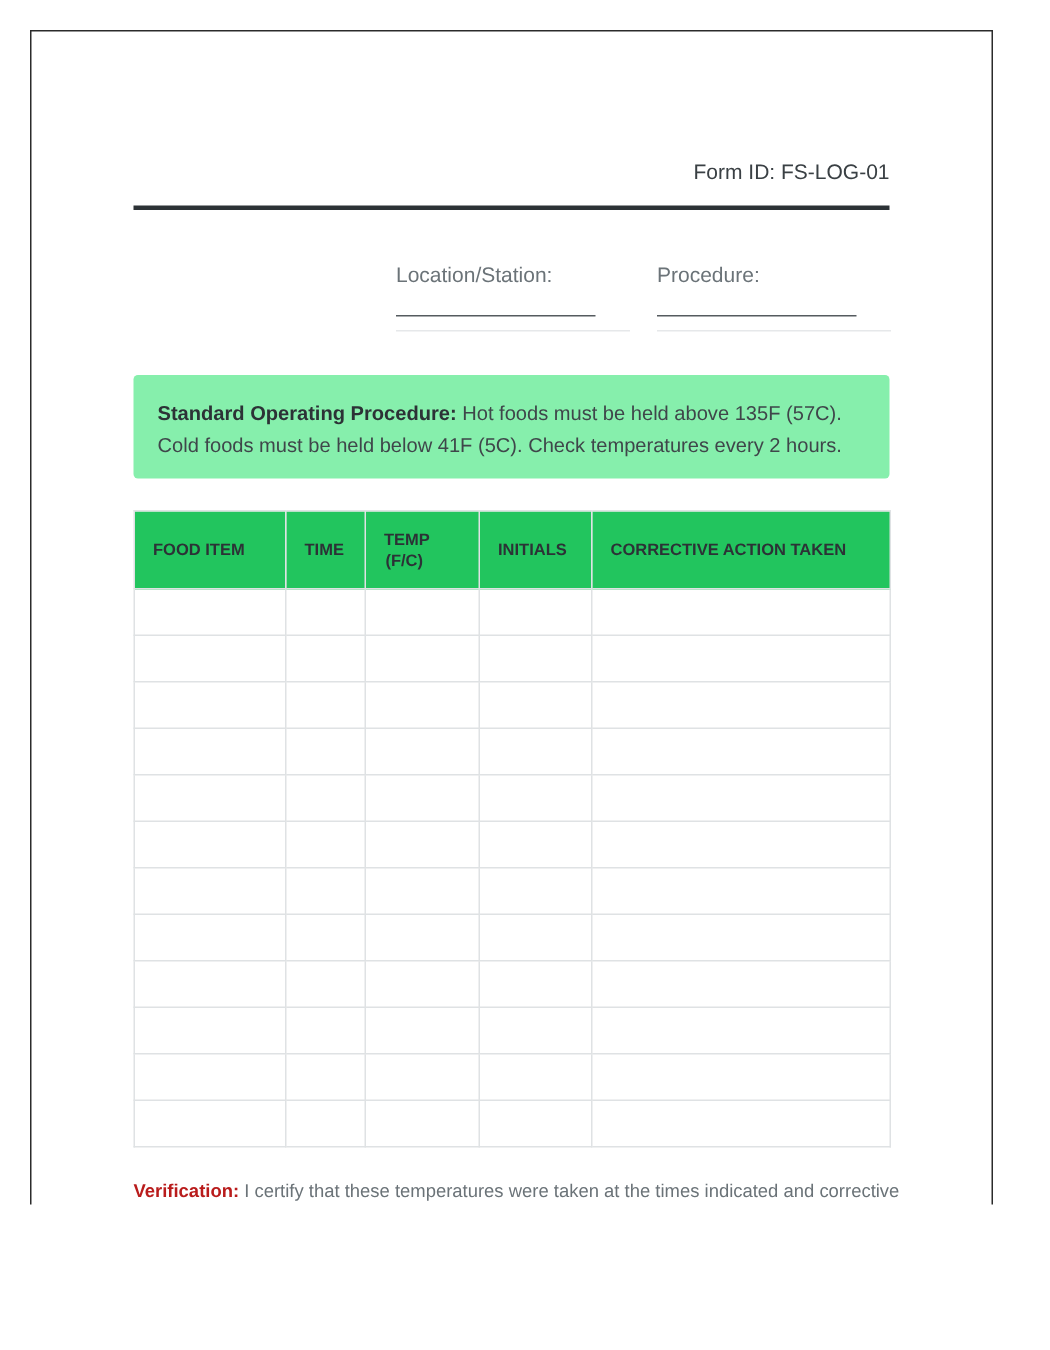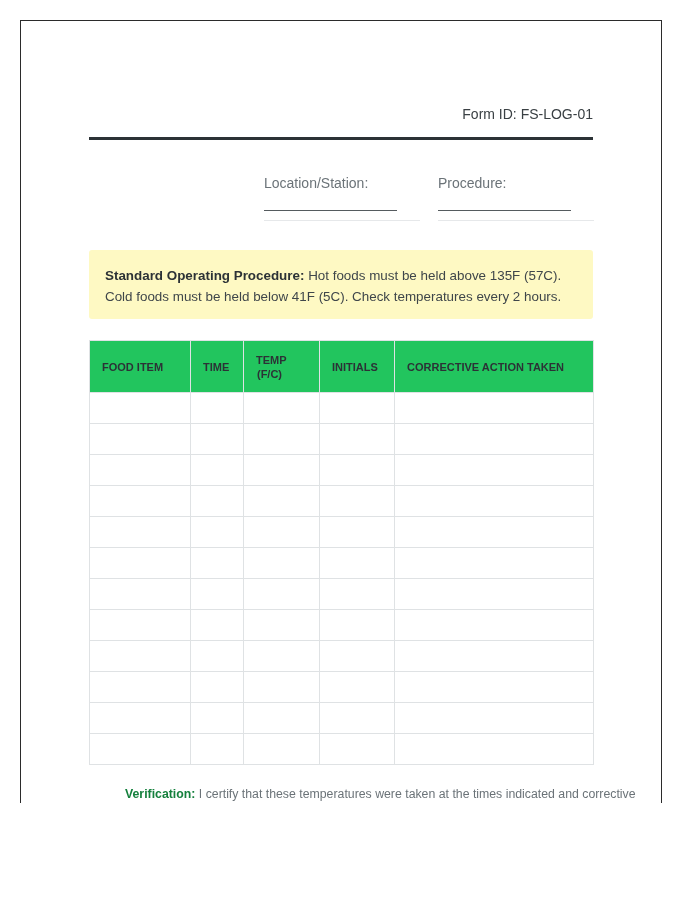--- a/index.html
+++ b/index.html
@@ -10,33 +10,33 @@
   .inner { position: absolute; left: 68px; top: 0; width: 504px; }
   .header { position: absolute; left: 0; top: 72px; width: 504px; height: 44px;
             border-bottom: 3px solid #2c3236; }
   .title { position: absolute; left: 0; top: 1px; font-size: 25px; font-weight: bold;
            letter-spacing: 1.4px; color: #2c3236; white-space: nowrap; }
   .formid { position: absolute; right: 0; top: 13px; font-size: 14px; color: #3a4044; white-space: nowrap; }
   .fields { position: absolute; left: 0; top: 152px; width: 504px; height: 48px; }
   .field { position: absolute; top: 0; width: 156px; height: 47px; border-bottom: 1px solid #e6e8ea; }
   .field .label { position: absolute; left: 0; top: 2px; font-size: 14px; color: #6b7378; }
   .field .line { position: absolute; left: 0; top: 37px; width: 133px; height: 1px; background: #555b5f; }
-  .sop { position: absolute; left: 0; top: 229px; width: 504px; height: 69px; background: #fef9c3;
+  .sop { position: absolute; left: 0; top: 229px; width: 504px; height: 69px; background: #86efac;
          border-radius: 3px; box-sizing: border-box; padding: 15px 15px 0 16px;
          font-size: 13.4px; line-height: 21px; color: #3f464a; }
   .sop b { color: #2c3236; }
   table.log { position: absolute; left: 0; top: 319px; width: 504px; border-collapse: collapse;
               table-layout: fixed; }
   table.log th, table.log td { border: 1px solid #dfe2e4; padding: 0; }
   table.log th { height: 51px; background: #22c55e; text-align: left; font-size: 11px;
                  font-weight: bold; color: #2c3236; padding-left: 12px; line-height: 14px; }
   table.log td { height: 30px; }
   .verify { position: absolute; left: 0; top: 766px; width: 510px; font-size: 12.3px; color: #6b7378;
             white-space: nowrap; }
-  .verify b { color: #15803d; margin-left: 36px; }
+  .verify b { color: #b91c1c; }
 </style>
 </head>
 <body>
 
 <div class="page">
   <div class="inner">
 
     <div class="header">
       <div class="formid">Form ID: FS-LOG-01</div>
     </div>

